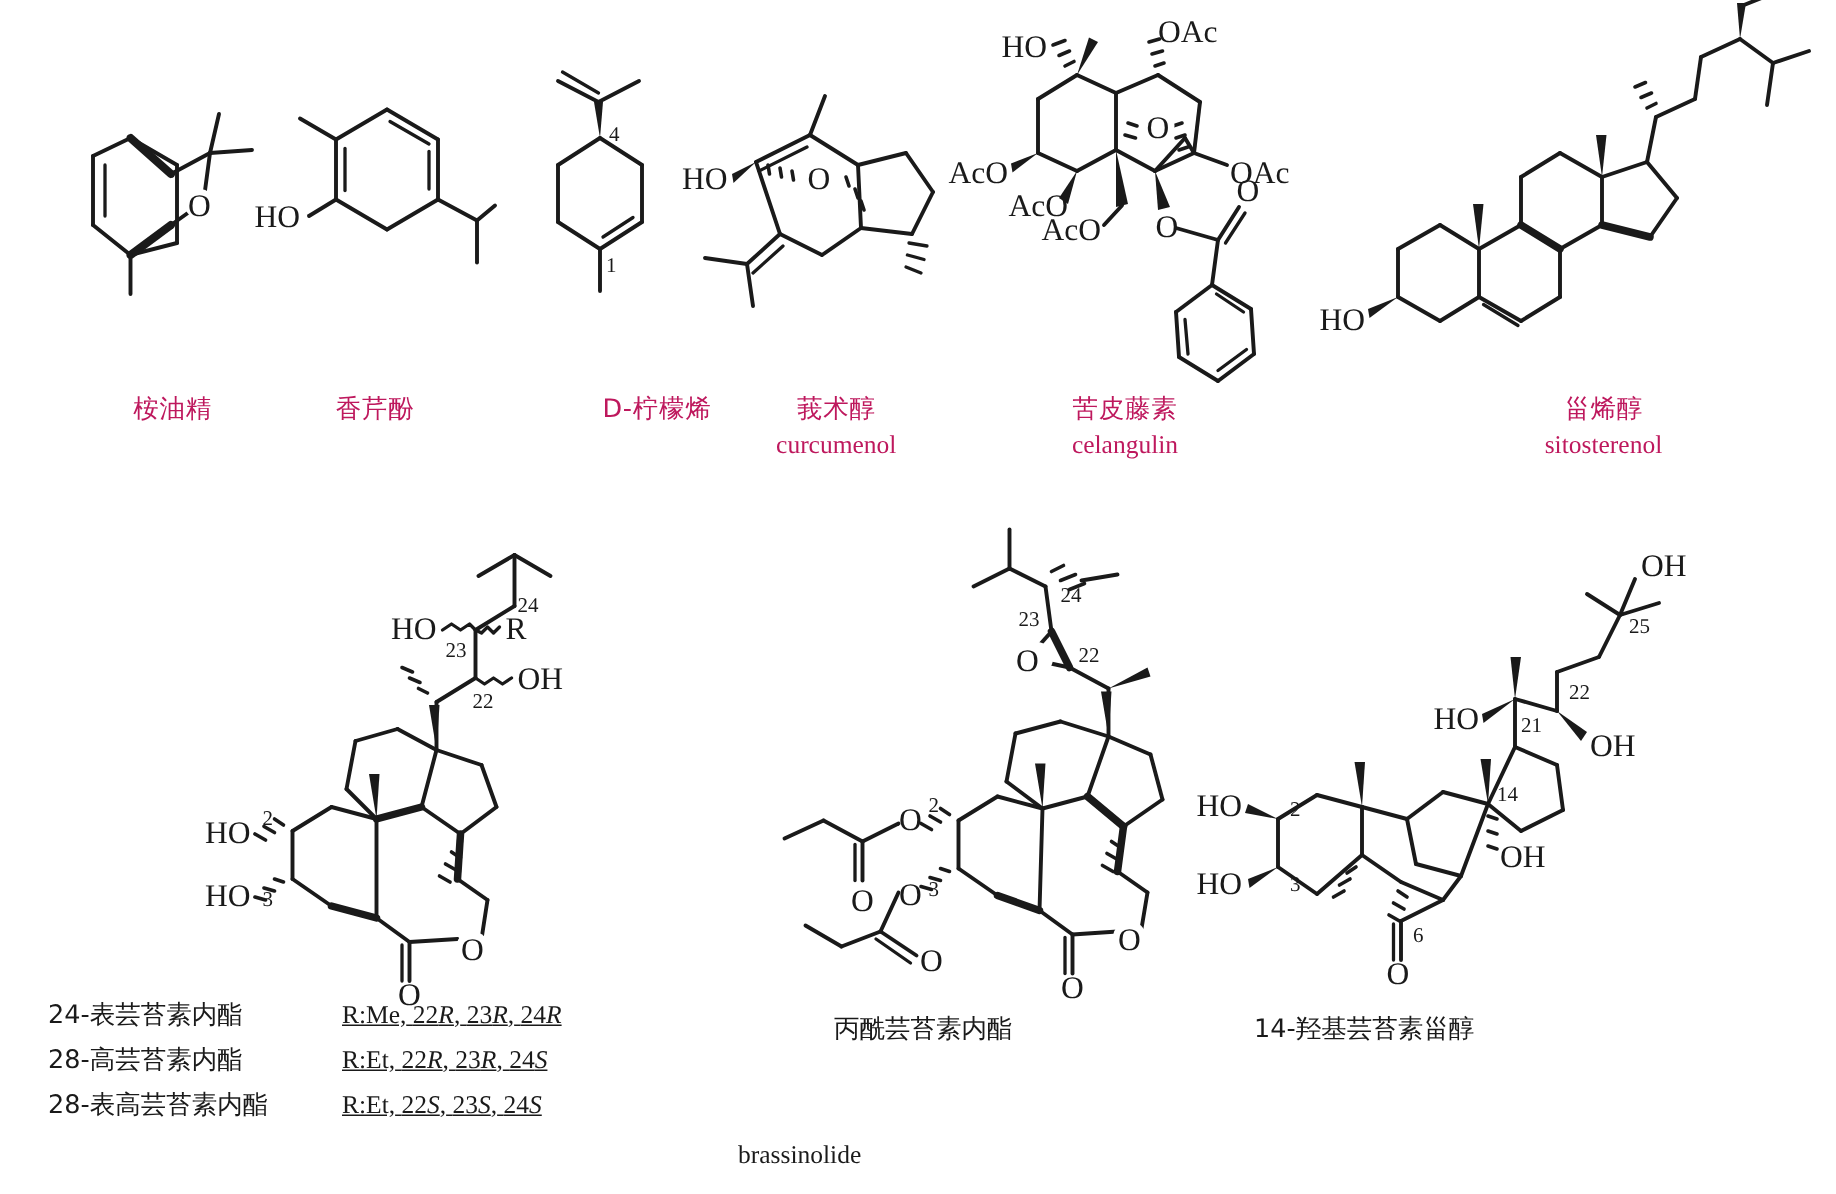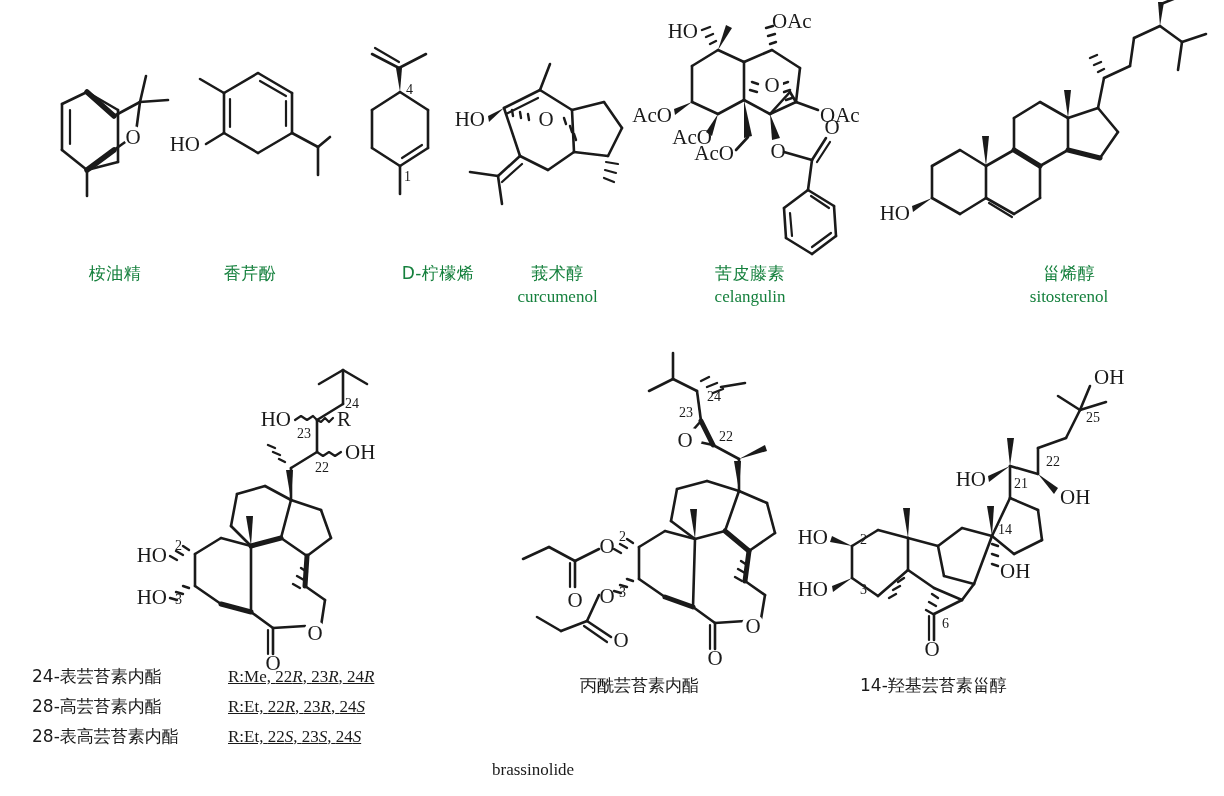--- a/index.html
+++ b/index.html
@@ -17,42 +17,42 @@
   
   .struct{position:absolute;}
   .struct svg{display:block;overflow:visible;}
 
   
   .caption{
     position:absolute;
     text-align:center;
     line-height:1.38;
     font-size:17px;
-    color:#15803d;
+    color:#be185d;
     white-space:nowrap;
   }
   .caption .cn{display:block;font-family:"DejaVu Sans","Liberation Sans",sans-serif;font-size:17px;letter-spacing:.5px;}
   .caption .en{display:block;font-family:"Liberation Serif","DejaVu Serif",serif;font-size:17px;}
 
   
   .legend{position:absolute;left:32px;top:665px;font-size:17px;}
   .legend-row{display:flex;align-items:baseline;height:30px;}
   .legend-name{
     width:196px;
     font-family:"DejaVu Sans","Liberation Sans",sans-serif;
     font-size:17px;white-space:nowrap;
   }
   .legend-sub{
     font-family:"Liberation Serif","DejaVu Serif",serif;
     font-size:17px;white-space:nowrap;text-decoration:underline;
   }
   .legend-sub i{font-style:italic;}
 
   .botlabel{position:absolute;font-size:17px;white-space:nowrap;}
-  .botlabel.cn{font-family:"DejaVu Sans","Liberation Sans",sans-serif;margin-left:24px;}
+  .botlabel.cn{font-family:"DejaVu Sans","Liberation Sans",sans-serif;}
   .botlabel.en{font-family:"Liberation Serif","DejaVu Serif",serif;}
 
   
   text.atom{font-family:"Liberation Serif","DejaVu Serif",serif;font-size:21px;fill:#1a1a1a;}
   text.num{font-family:"Liberation Serif","DejaVu Serif",serif;font-size:14px;fill:#1a1a1a;}
 </style>
 </head>
 <body>
 
 <div class="sheet">

